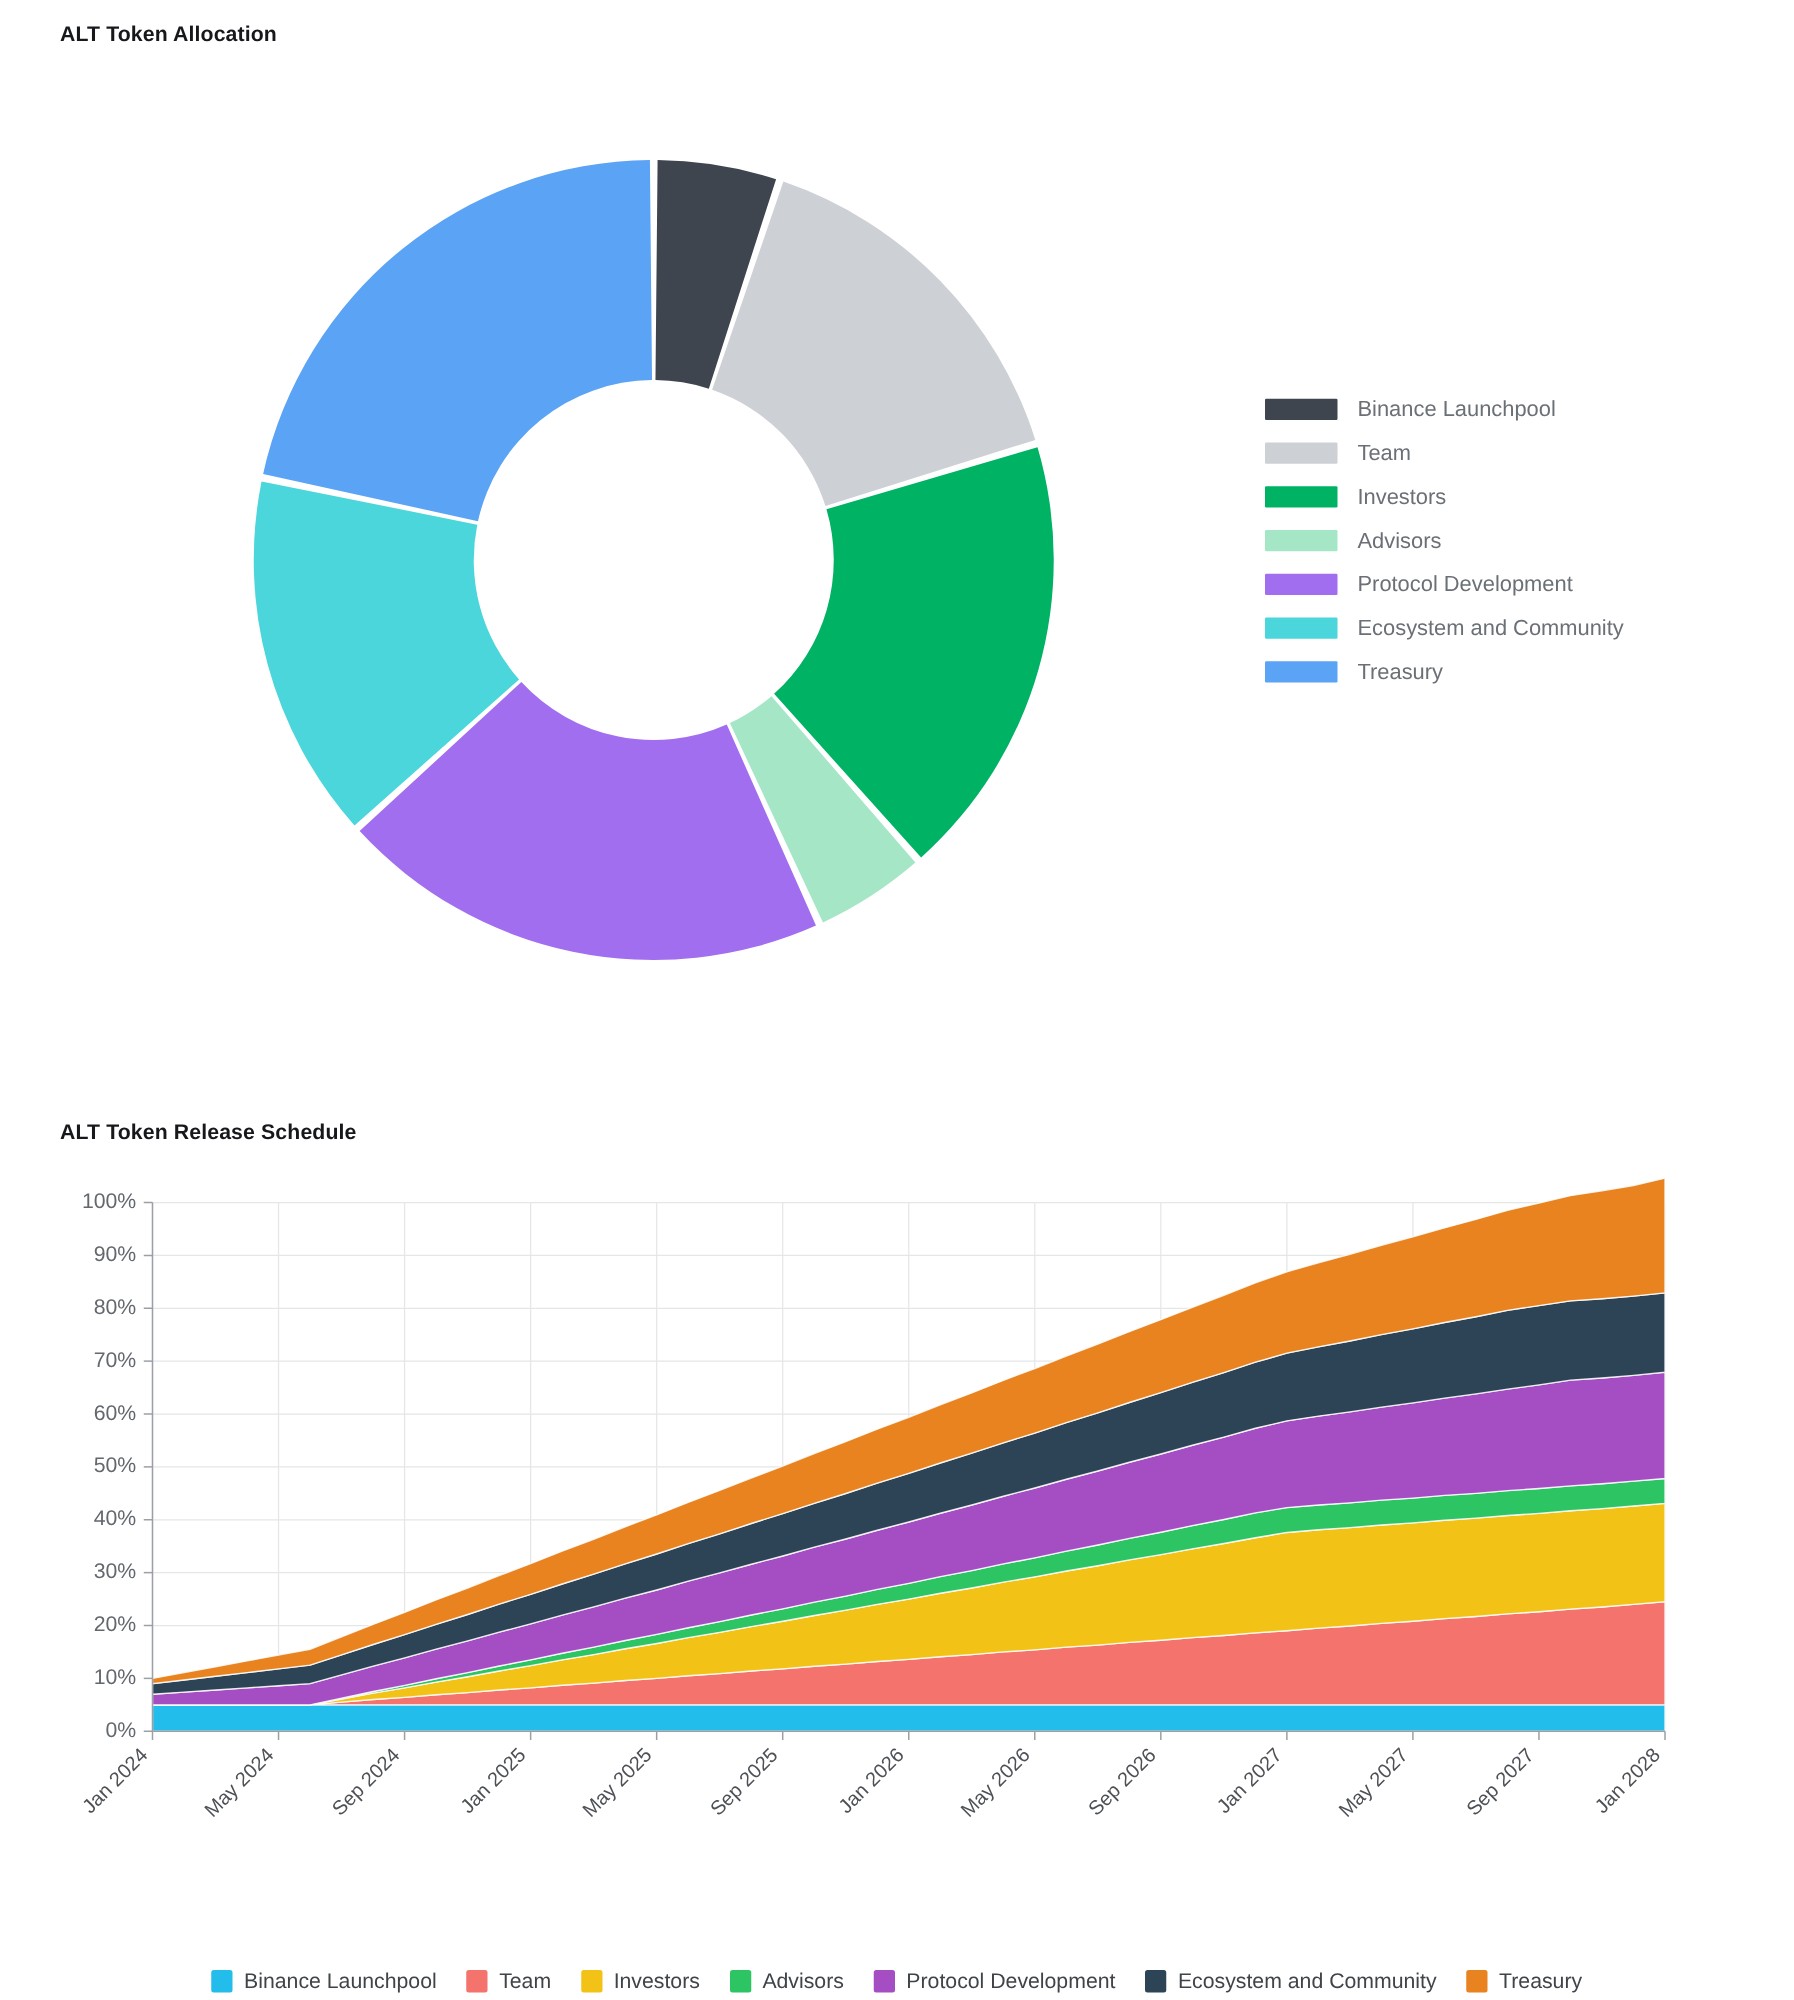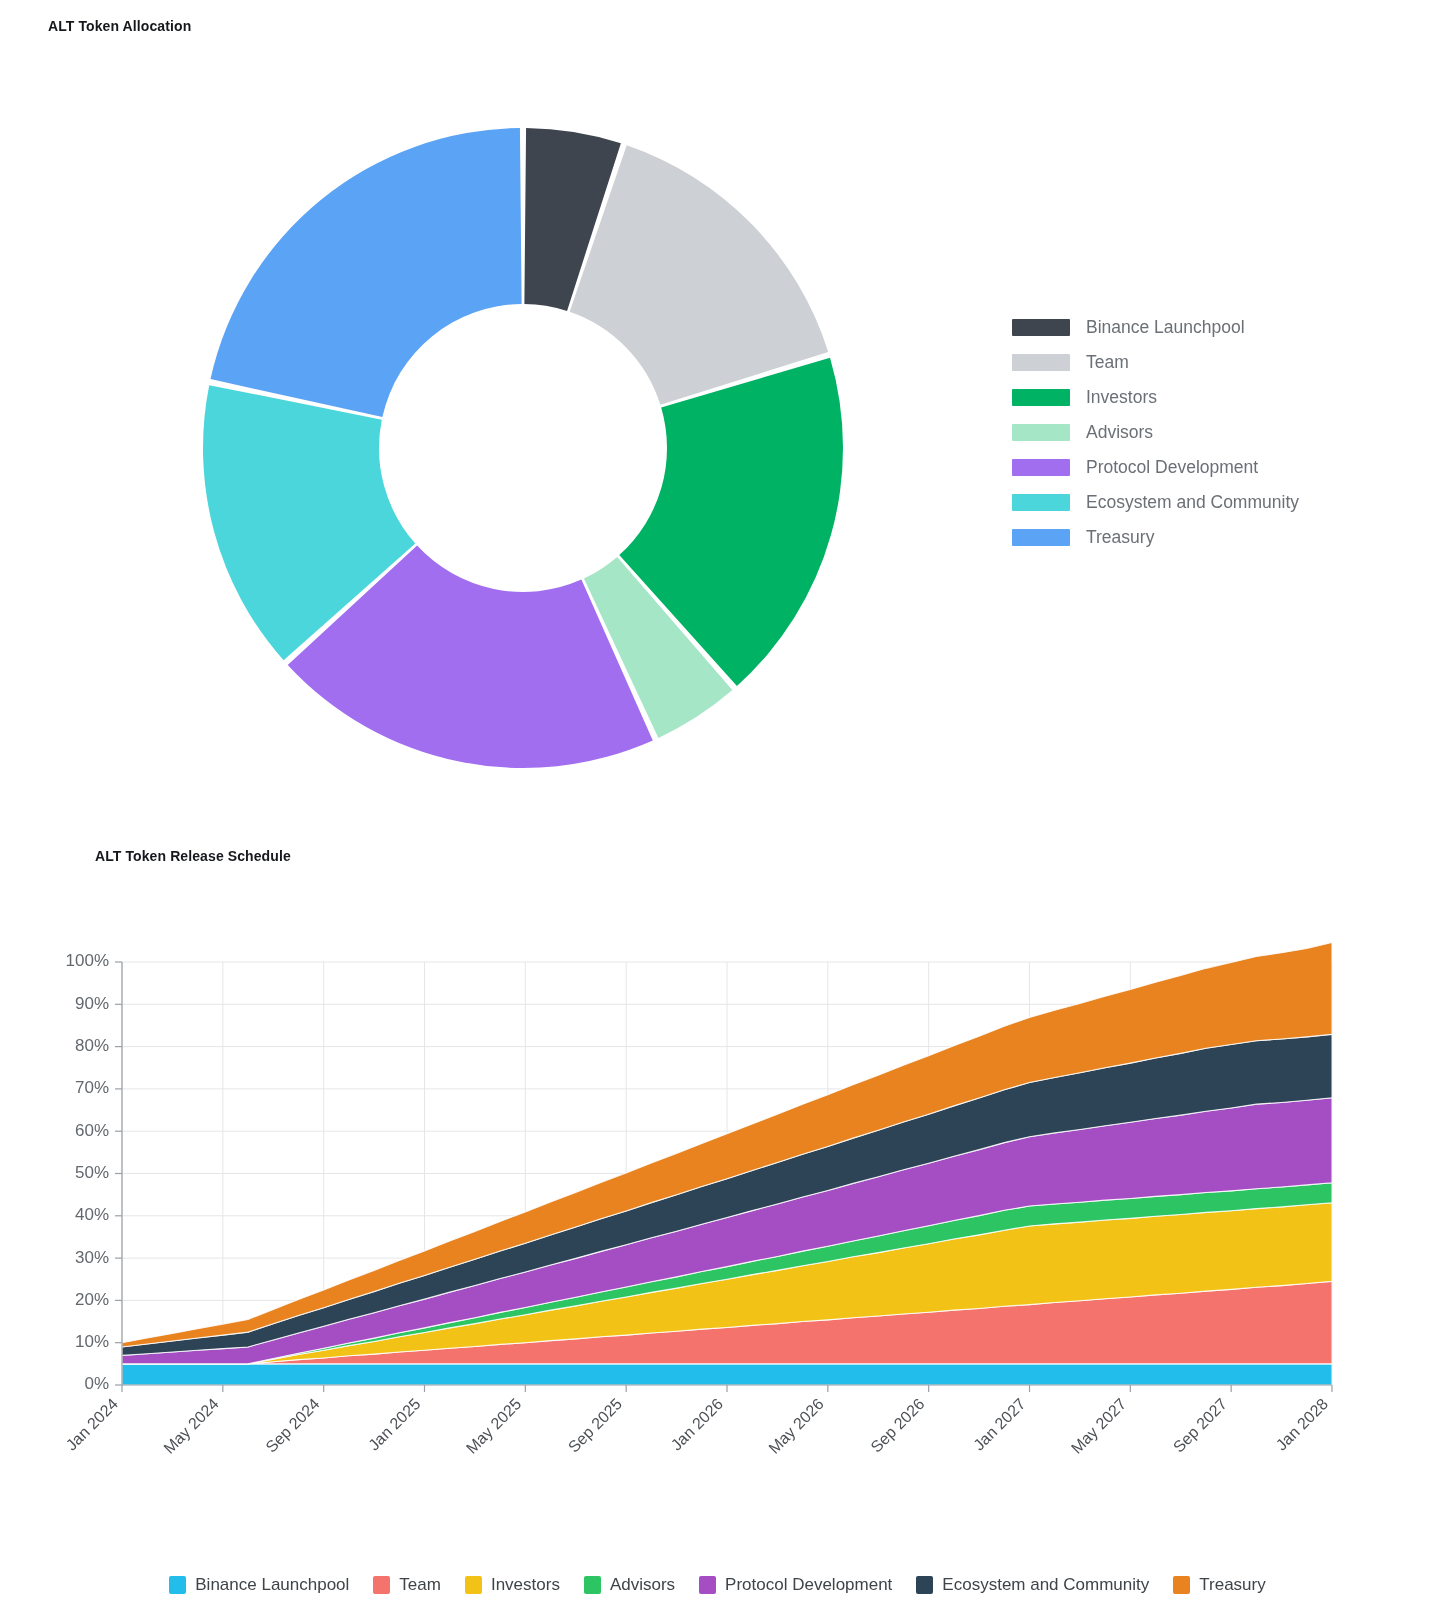--- a/index.html
+++ b/index.html
@@ -4,27 +4,27 @@
 <style>
   * { box-sizing: border-box; }
   html, body {
     margin: 0; padding: 0;
     background: #ffffff;
     font-family: "Liberation Sans", sans-serif;
   }
   body { width: 1435px; min-height: 1600px; position: relative; }
 
   .section-title {
-    font-size: 14px;
+    font-size: 17px;
     font-weight: bold;
     color: #16181c;
     letter-spacing: 0.1px;
   }
   #title-alloc { position: absolute; left: 48px; top: 18px; }
-  #title-release { position: absolute; left: 48px; top: 848px; margin-left: 47px; }
+  #title-release { position: absolute; left: 48px; top: 896px; }
 
   
   #donut-block {
     position: absolute; left: 0; top: 95px;
     width: 1435px; height: 720px;
   }
   #donut-svg { position: absolute; left: 150px; top: 0px; }
 
   #donut-legend {
     position: absolute; left: 1012px; top: 222px;

